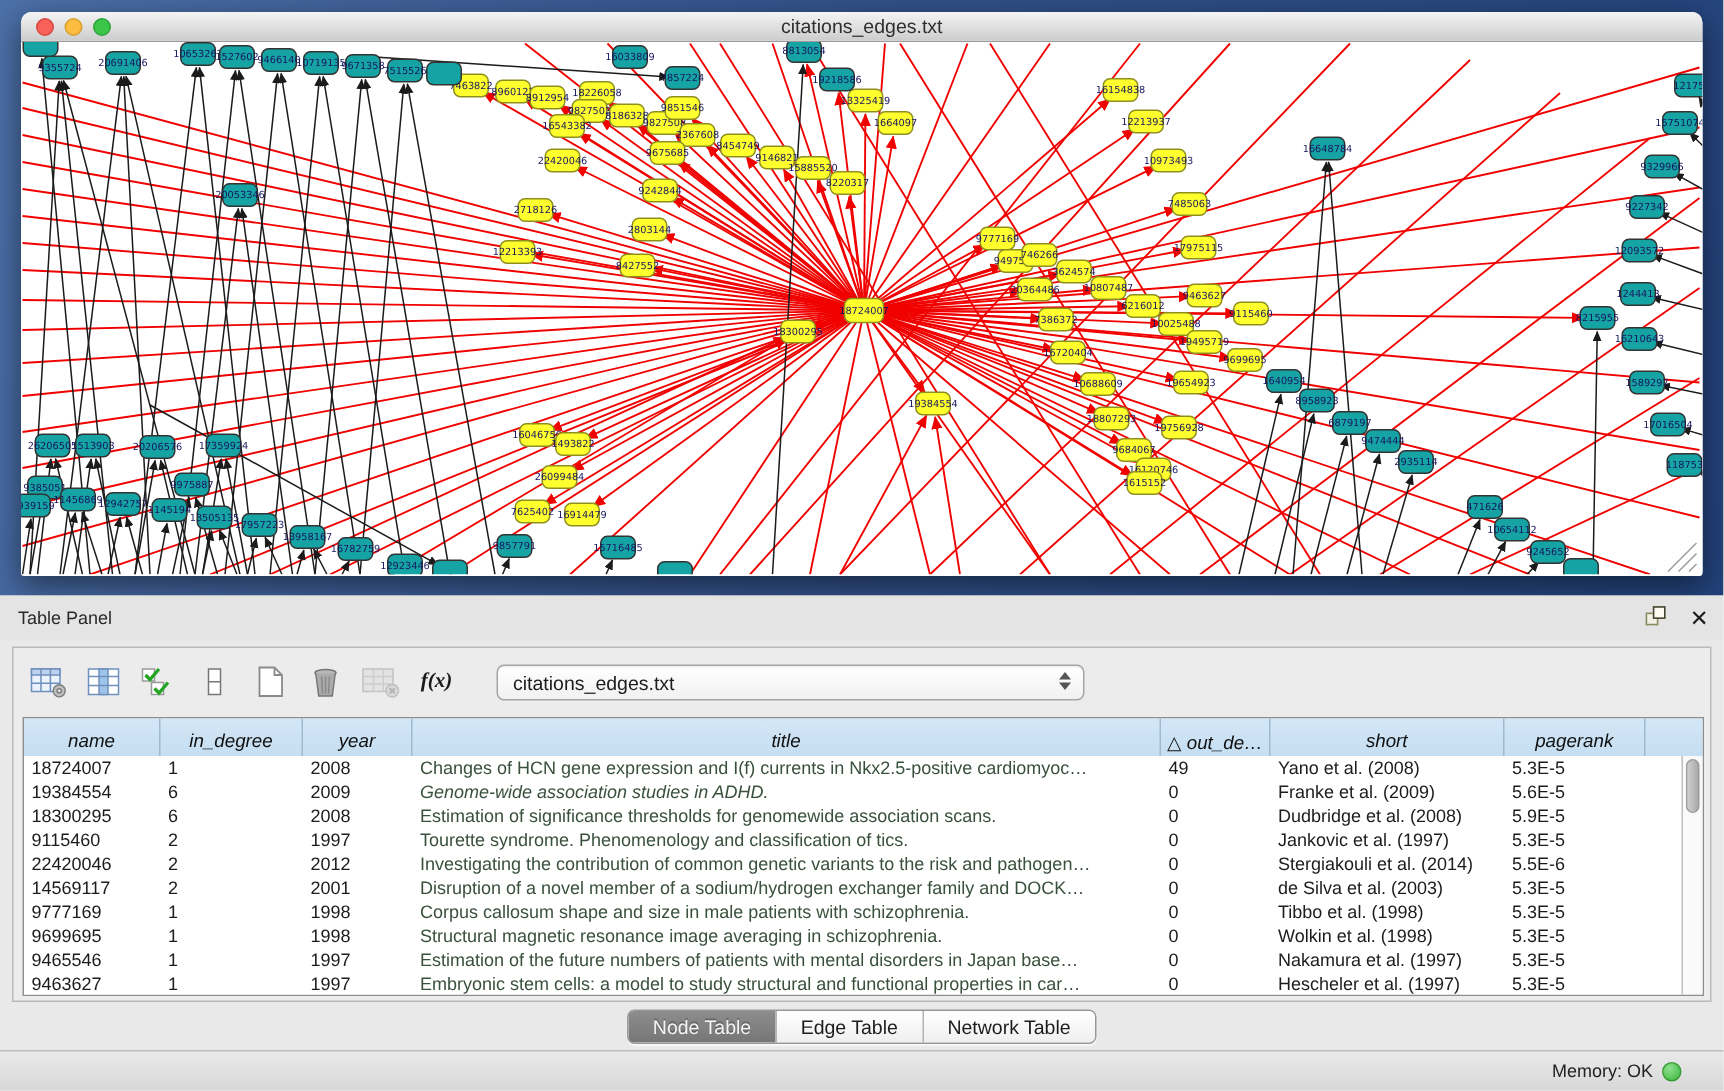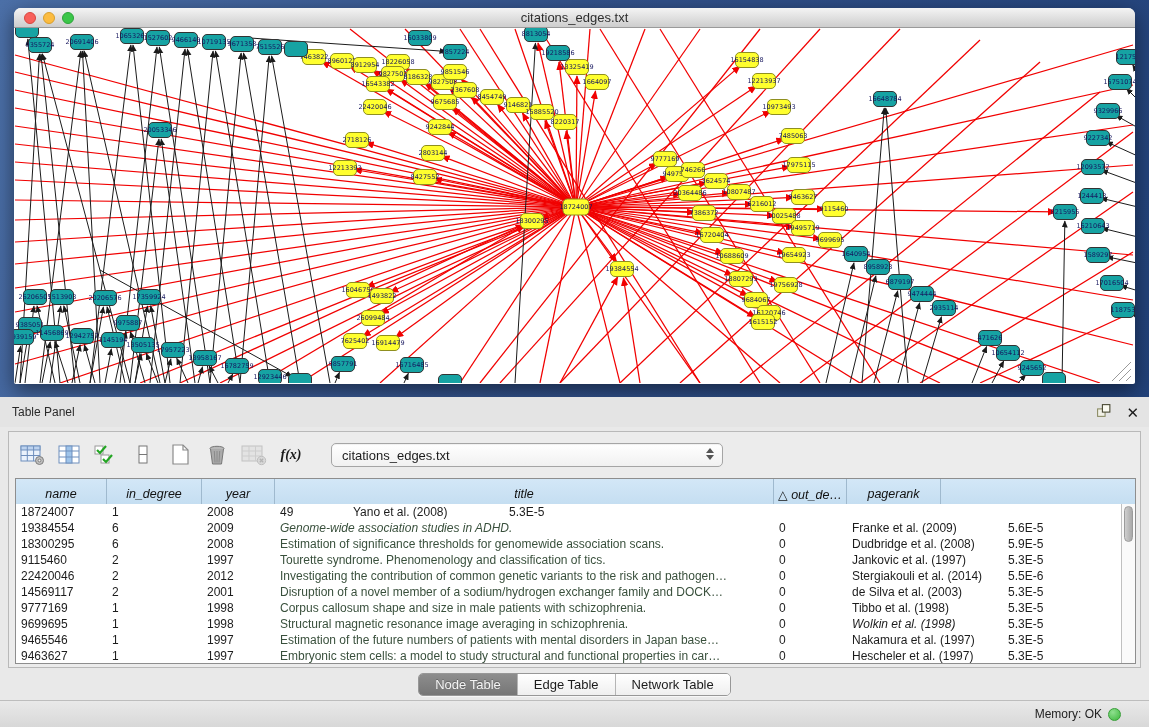--- a/index.html
+++ b/index.html
@@ -834,27 +834,29 @@
     </div>
   </div>
 
   <div class="table-wrap">
     <div class="thead" id="thead">
         <div class="th" style="width: 91px;">name</div>
         <div class="th" style="width: 95px;">in_degree</div>
         <div class="th" style="width: 73px;">year</div>
         <div class="th" style="width: 499px;">title</div>
         <div class="th" style="width: 73px;">△ out_de…</div>
+        <div class="th" style="width: 156px;">short</div>
         <div class="th" style="width: 94px;">pagerank</div>
       </div>
     <div class="tbody" id="tbody">
         <div class="trow">
           <div class="td" style="width: 91px;">18724007</div>
           <div class="td" style="width: 95px;">1</div>
           <div class="td" style="width: 73px;">2008</div>
+          <div class="td title-cell" style="width: 499px;">Changes of HCN gene expression and I(f) currents in Nkx2.5-positive cardiomyoc…</div>
           <div class="td" style="width: 73px;">49</div>
           <div class="td" style="width: 156px;">Yano et al. (2008)</div>
           <div class="td" style="width: 94px;">5.3E-5</div>
         </div>
         <div class="trow">
           <div class="td" style="width: 91px;">19384554</div>
           <div class="td" style="width: 95px;">6</div>
           <div class="td" style="width: 73px;">2009</div>
           <div class="td title-cell" style="width: 499px; font-style: italic;">Genome-wide association studies in ADHD.</div>
           <div class="td" style="width: 73px;">0</div>
@@ -905,21 +907,21 @@
           <div class="td" style="width: 73px;">0</div>
           <div class="td" style="width: 156px;">Tibbo et al. (1998)</div>
           <div class="td" style="width: 94px;">5.3E-5</div>
         </div>
         <div class="trow">
           <div class="td" style="width: 91px;">9699695</div>
           <div class="td" style="width: 95px;">1</div>
           <div class="td" style="width: 73px;">1998</div>
           <div class="td title-cell" style="width: 499px;">Structural magnetic resonance image averaging in schizophrenia.</div>
           <div class="td" style="width: 73px;">0</div>
-          <div class="td" style="width: 156px; font-style: italic;">Wolkin et al. (1998)</div>
+          <div class="td" style="width: 156px;">Wolkin et al. (1998)</div>
           <div class="td" style="width: 94px;">5.3E-5</div>
         </div>
         <div class="trow">
           <div class="td" style="width: 91px;">9465546</div>
           <div class="td" style="width: 95px;">1</div>
           <div class="td" style="width: 73px;">1997</div>
           <div class="td title-cell" style="width: 499px;">Estimation of the future numbers of patients with mental disorders in Japan base…</div>
           <div class="td" style="width: 73px;">0</div>
           <div class="td" style="width: 156px;">Nakamura et al. (1997)</div>
           <div class="td" style="width: 94px;">5.3E-5</div>

